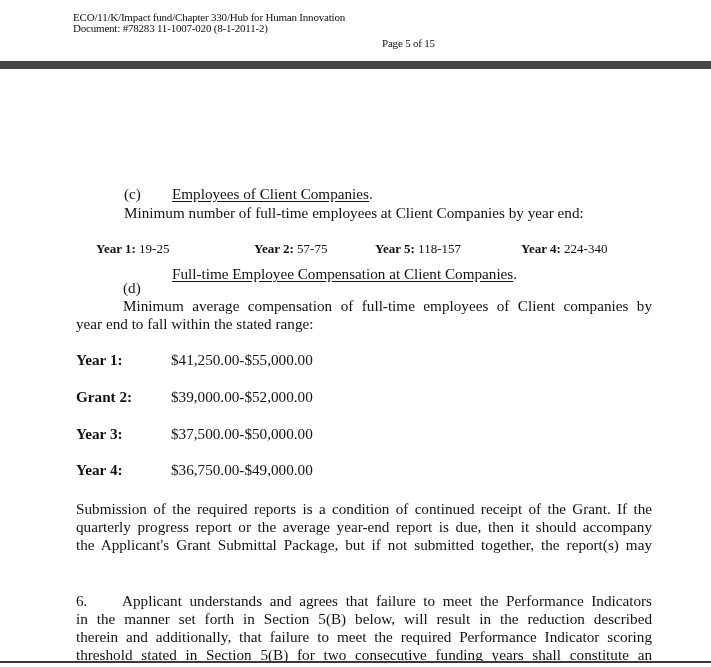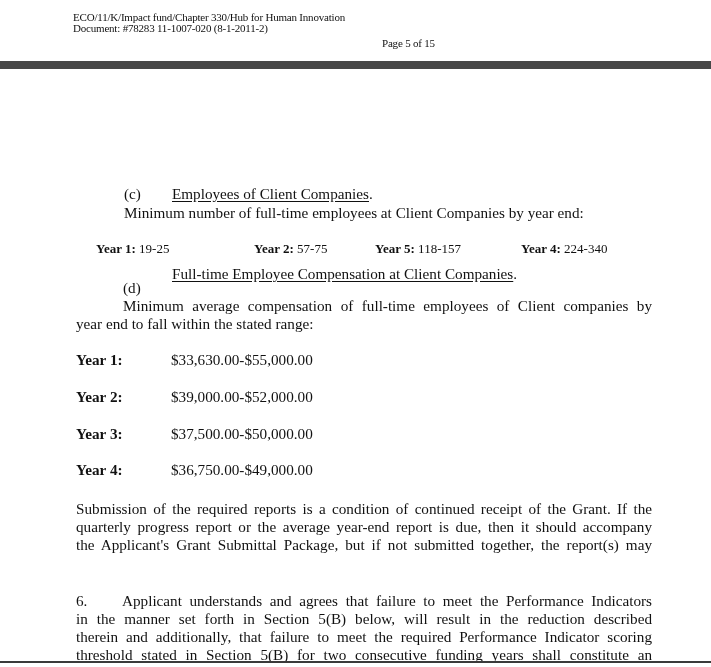--- a/index.html
+++ b/index.html
@@ -35,22 +35,22 @@
 <div class="abs yr" style="left:242px; top:241px;margin-left:12px;"><span class="b">Year 2</span><span class="b">:</span> <span>57-75</span></div>
 <div class="abs yr" style="left:375px; top:241px;"><span class="b">Year 5</span><span class="b">:</span> <span>118-157</span></div>
 <div class="abs yr" style="left:521px; top:241px;"><span class="b">Year 4</span><span class="b">:</span> <span>224-340</span></div>
 
 <div class="abs body-text" style="left:123px; top:279px;">(d)</div>
 <div class="abs body-text" style="left:172px; top:265px;"><span class="u">Full-time Employee Compensation at Client Companies</span><span>.</span></div>
 <div class="abs body-text" style="left:123px; top:297px; width:529px; text-align:justify; text-align-last:justify;">Minimum average compensation of full-time employees of Client companies by</div>
 <div class="abs body-text" style="left:76px; top:315px;">year end to fall within the stated range:</div>
 
 <div class="abs body-text b" style="left:76px; top:351px;">Year 1:</div>
-<div class="abs body-text" style="left:171px; top:351px;">$33,630.00-$55,000.00</div>
-<div class="abs body-text b" style="left:76px; top:388px;">Year 2:</div>
+<div class="abs body-text" style="left:171px; top:351px;">$41,250.00-$55,000.00</div>
+<div class="abs body-text b" style="left:76px; top:388px;">Grant 2:</div>
 <div class="abs body-text" style="left:171px; top:388px;">$39,000.00-$52,000.00</div>
 <div class="abs body-text b" style="left:76px; top:425px;">Year 3:</div>
 <div class="abs body-text" style="left:171px; top:425px;">$37,500.00-$50,000.00</div>
 <div class="abs body-text b" style="left:76px; top:461px;">Year 4:</div>
 <div class="abs body-text" style="left:171px; top:461px;">$36,750.00-$49,000.00</div>
 
 <div class="just" style="top:500px;">
   <span class="line">Submission of the required reports is a condition of continued receipt of the Grant.  If the</span>
   <span class="line">quarterly progress report or the average year-end report is due, then it should accompany</span>
   <span class="line">the Applicant's Grant Submittal Package, but if not submitted together, the report(s) may</span>

